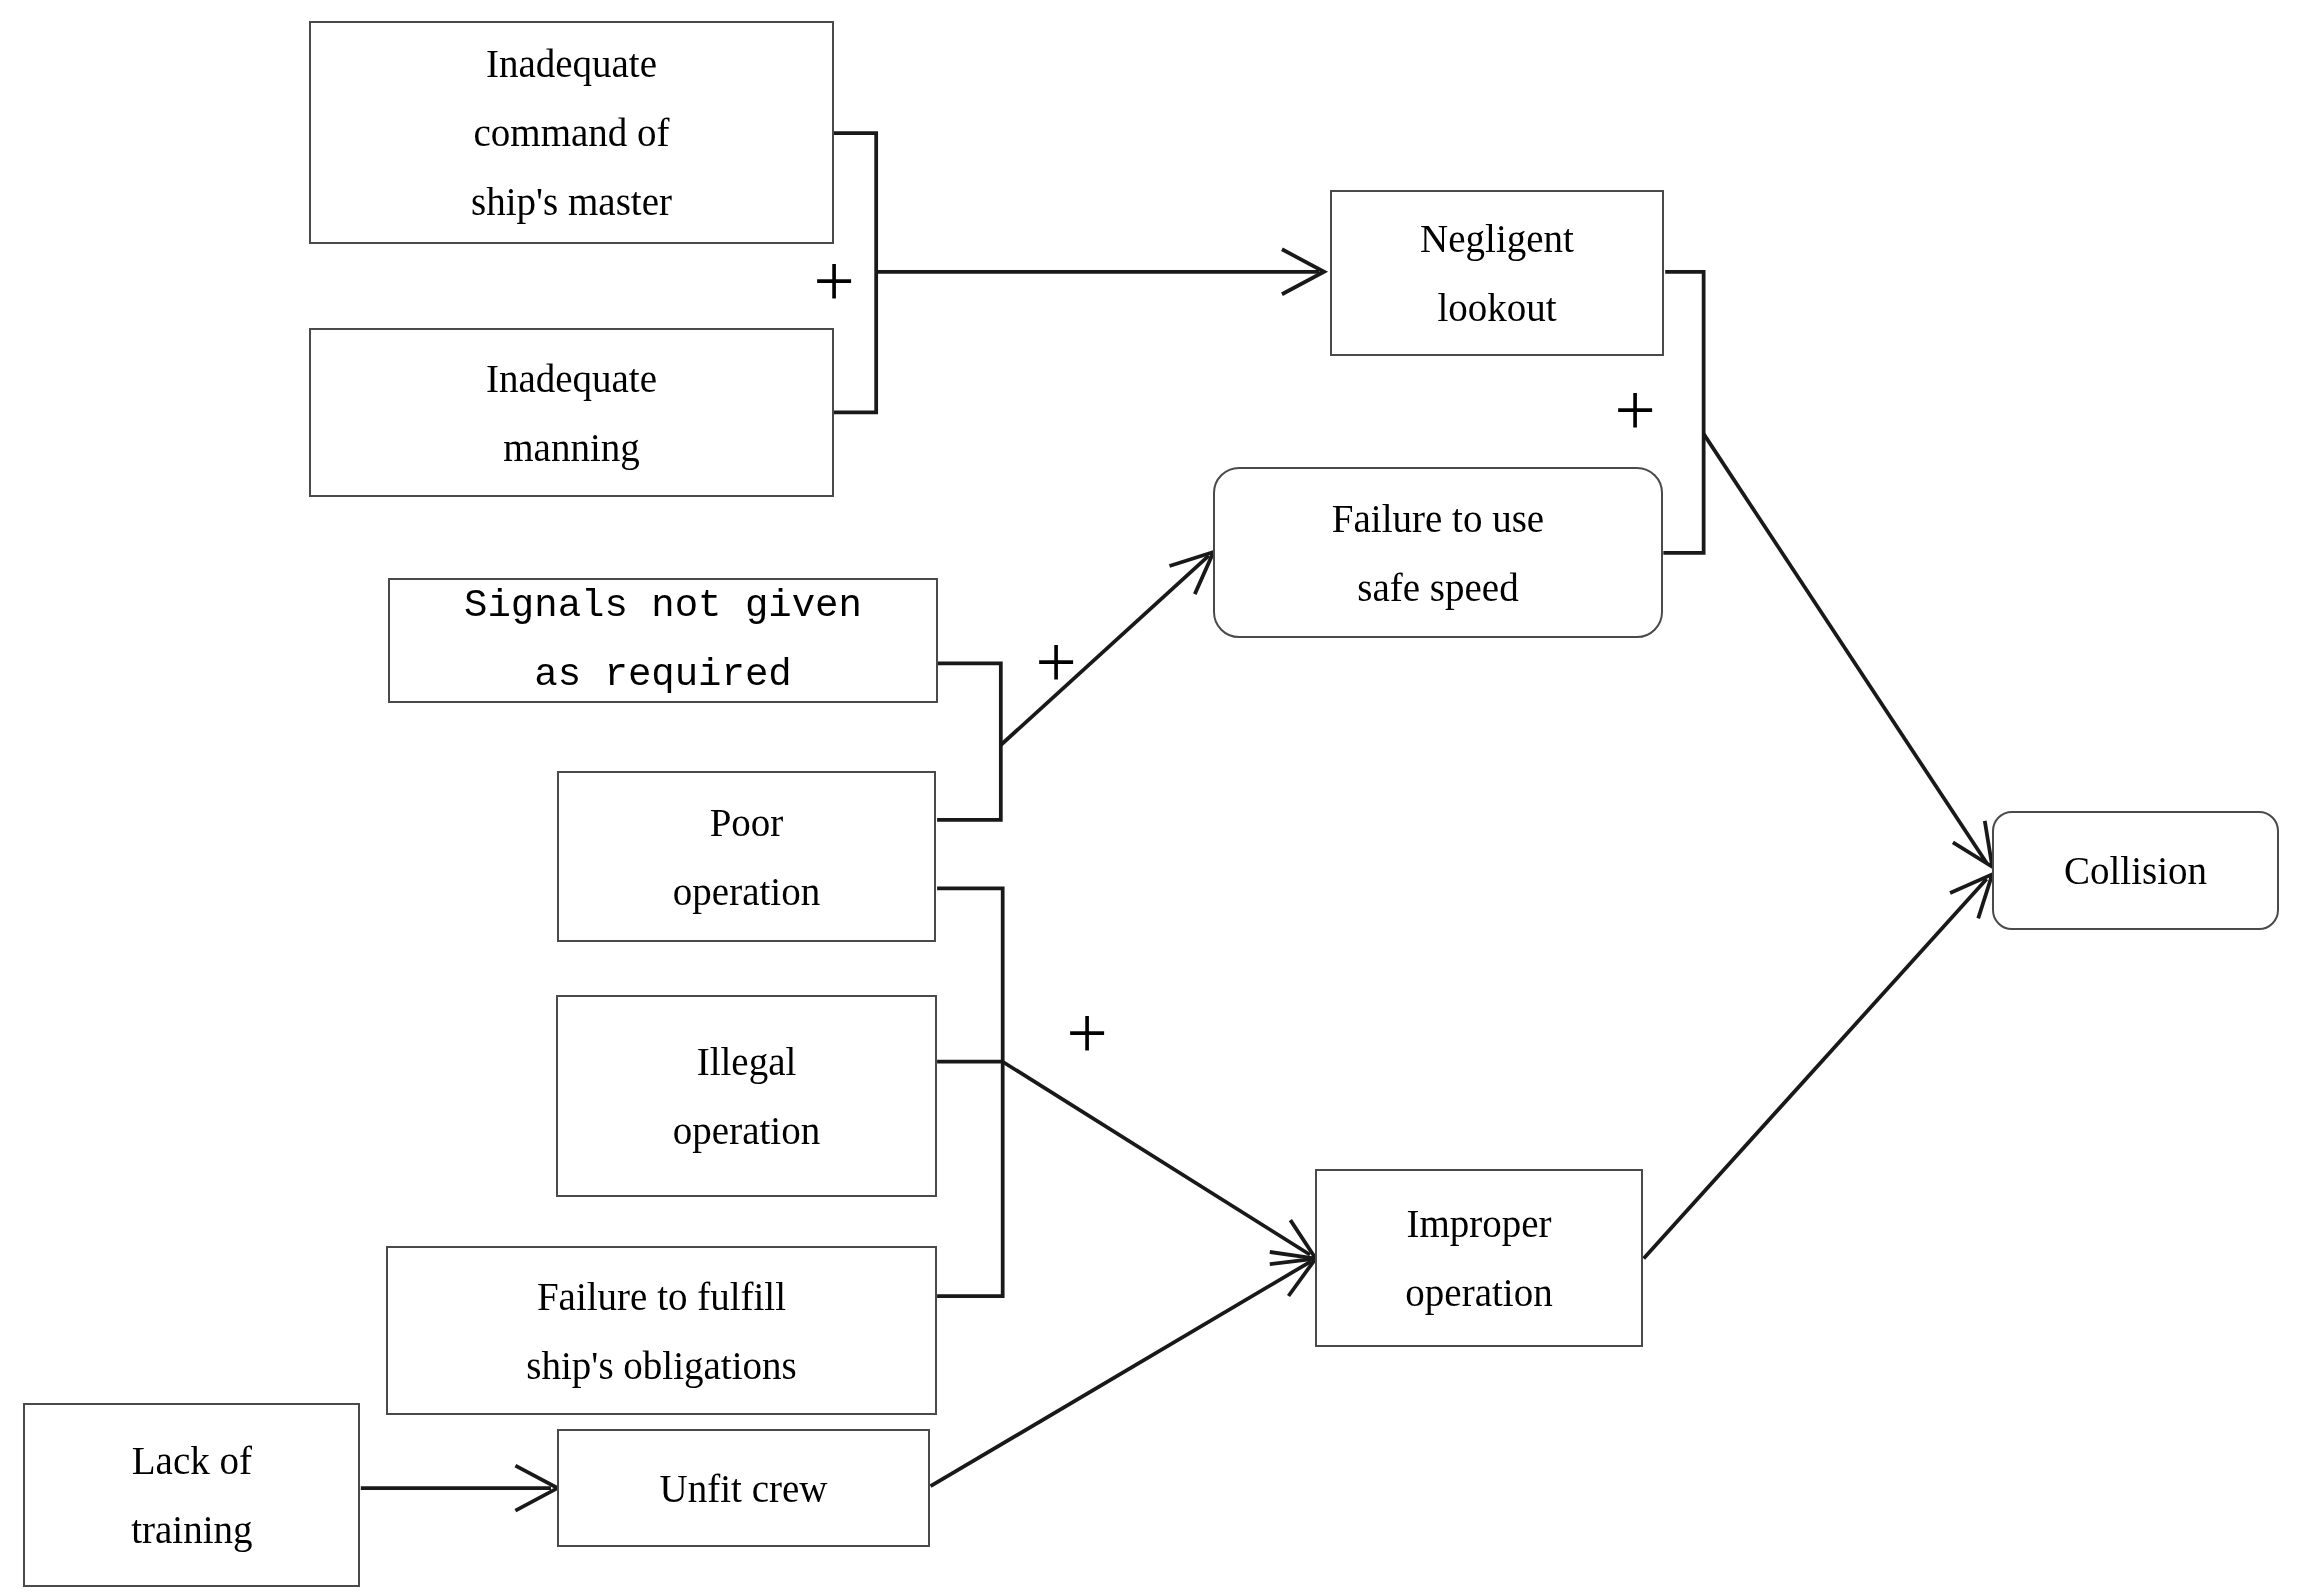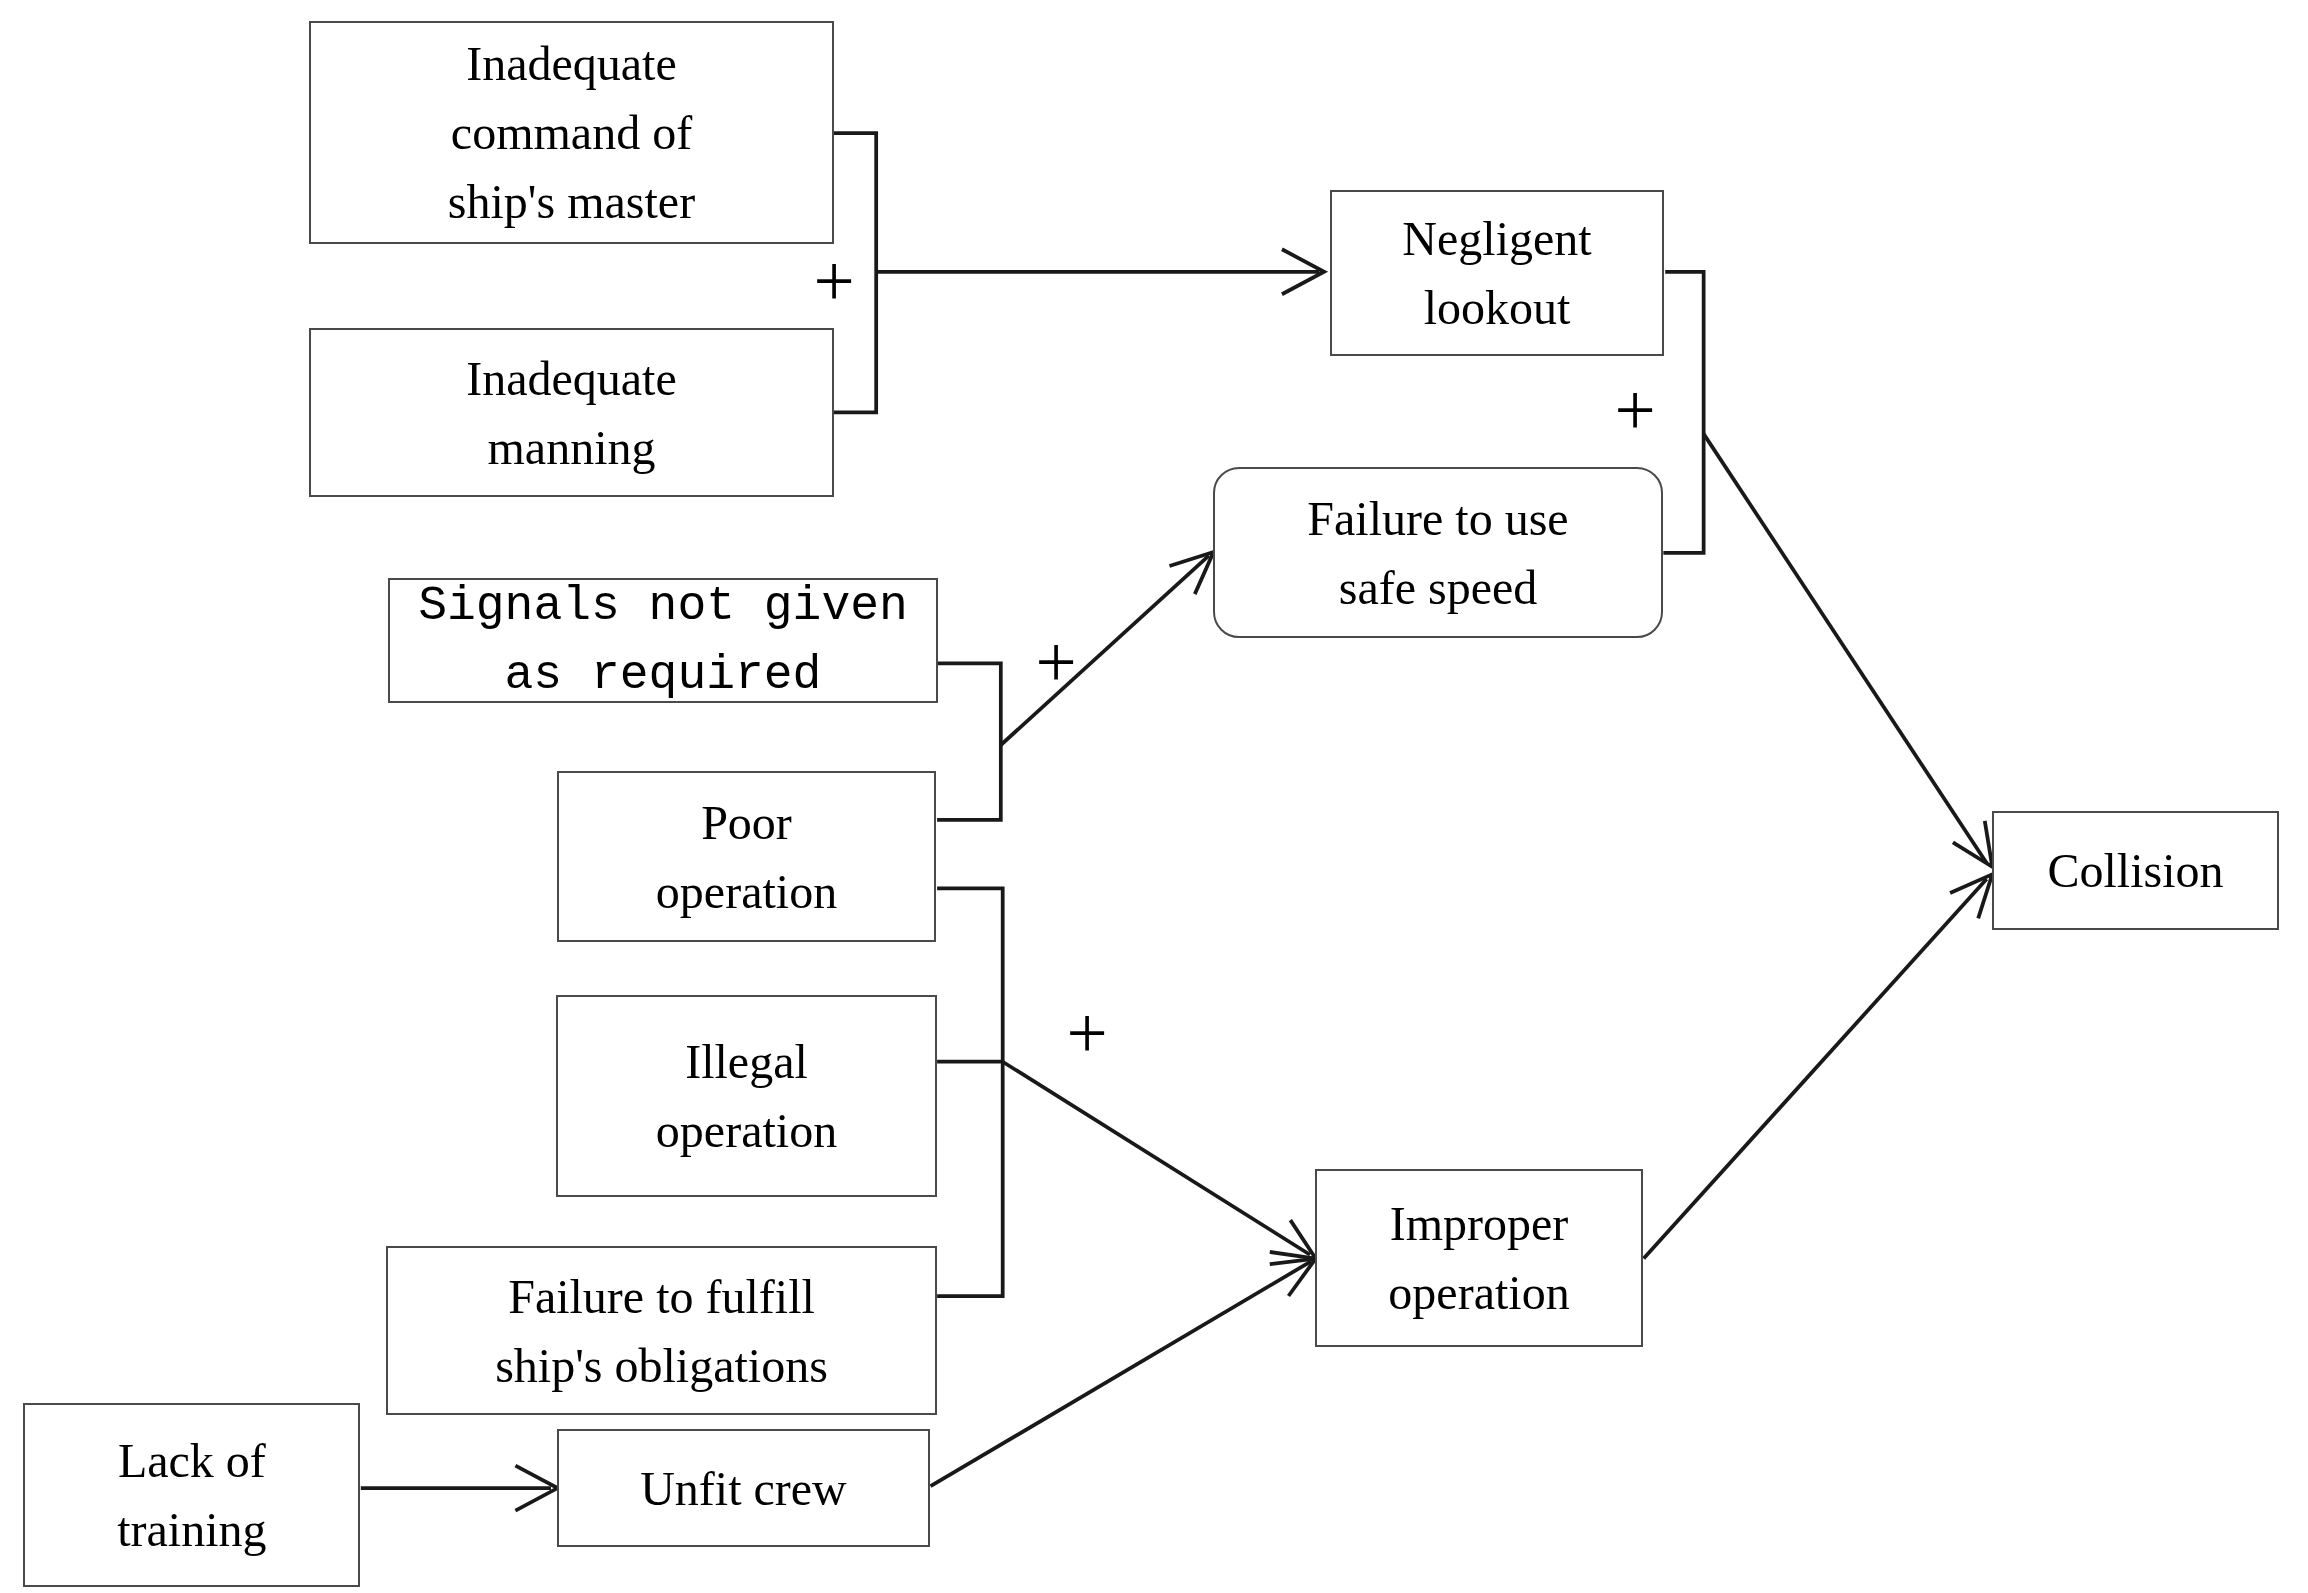--- a/index.html
+++ b/index.html
@@ -10,21 +10,21 @@
     font-family:"Liberation Serif","DejaVu Serif",serif;
     overflow:hidden;
   }
   .node{
     position:absolute;
     box-sizing:border-box;
     border:2.8px solid #4a4a4a;
     background:#ffffff;
     display:flex;align-items:center;justify-content:center;
     text-align:center;
-    font-size:48px;line-height:69px;
+    font-size:39px;line-height:69px;
     color:#000000;
     white-space:pre-line;
   }
   .plus{
     position:absolute;
     transform:translate(-50%,-50%);
     font-size:73px;
     font-weight:400;
     color:#000000;
     line-height:1;
@@ -38,21 +38,21 @@
   #n-b{left:309px;top:328px;width:525px;height:169px;}
   #n-c{left:1330px;top:190px;width:334px;height:166px;}
   #n-f{left:1213px;top:467px;width:450px;height:171px;border-radius:26px;}
   #n-d{left:388px;top:578px;width:550px;height:125px;font-family:Liberation Mono, monospace;}
   #n-e{left:557px;top:771px;width:379px;height:171px;}
   #n-g{left:556px;top:995px;width:381px;height:202px;}
   #n-h{left:386px;top:1210px;width:551px;height:169px;margin-top:36px;}
   #n-lack{left:23.4px;top:1403px;width:337px;height:184px;}
   #n-unfit{left:557px;top:1429px;width:373px;height:118px;}
   #n-i{left:1315px;top:1169px;width:328px;height:178px;}
-  #n-col{left:1992px;top:811px;width:287px;height:119px;}
+  #n-col{left:1992px;top:811px;width:287px;height:119px;border-radius:20px;}
   #plus-1{left:834px;top:281px;}
   #plus-2{left:1056px;top:662px;}
   #plus-3{left:1087px;top:1033px;}
   #plus-4{left:1635px;top:410px;}
 </style>
 </head>
 <body>
 
 <div id="stage">
 

